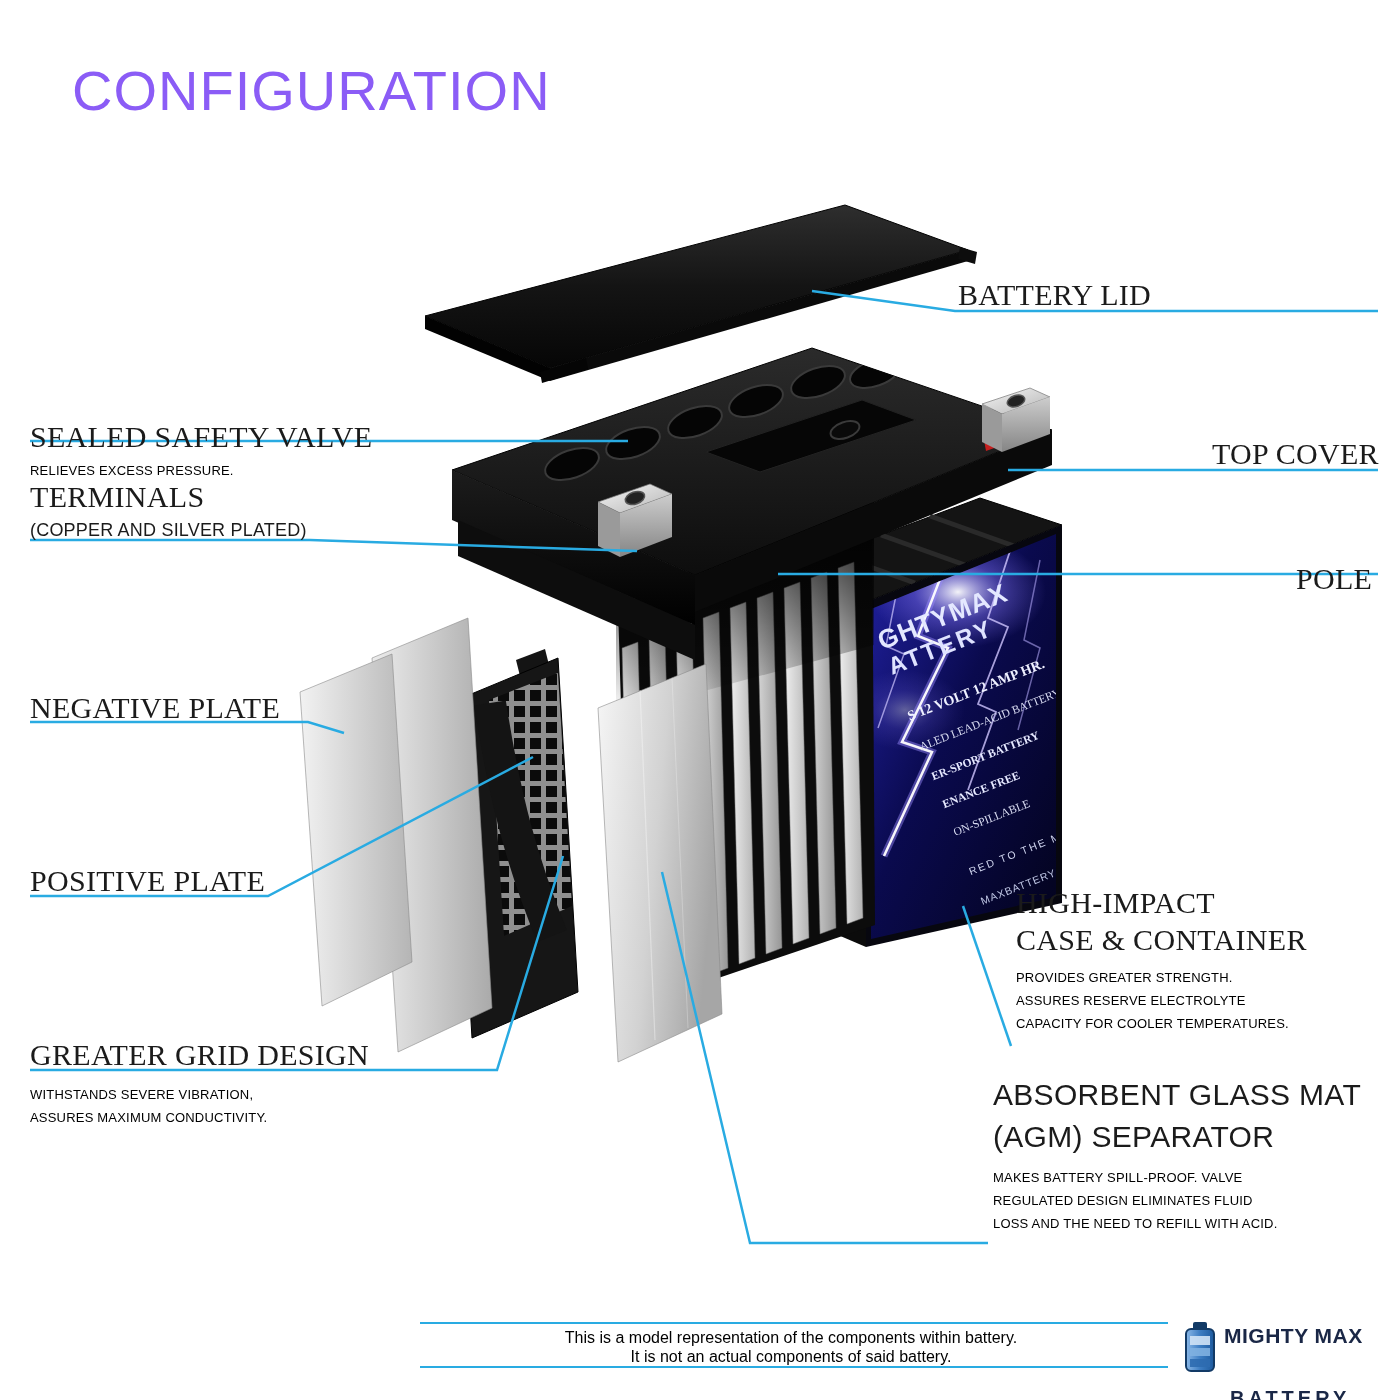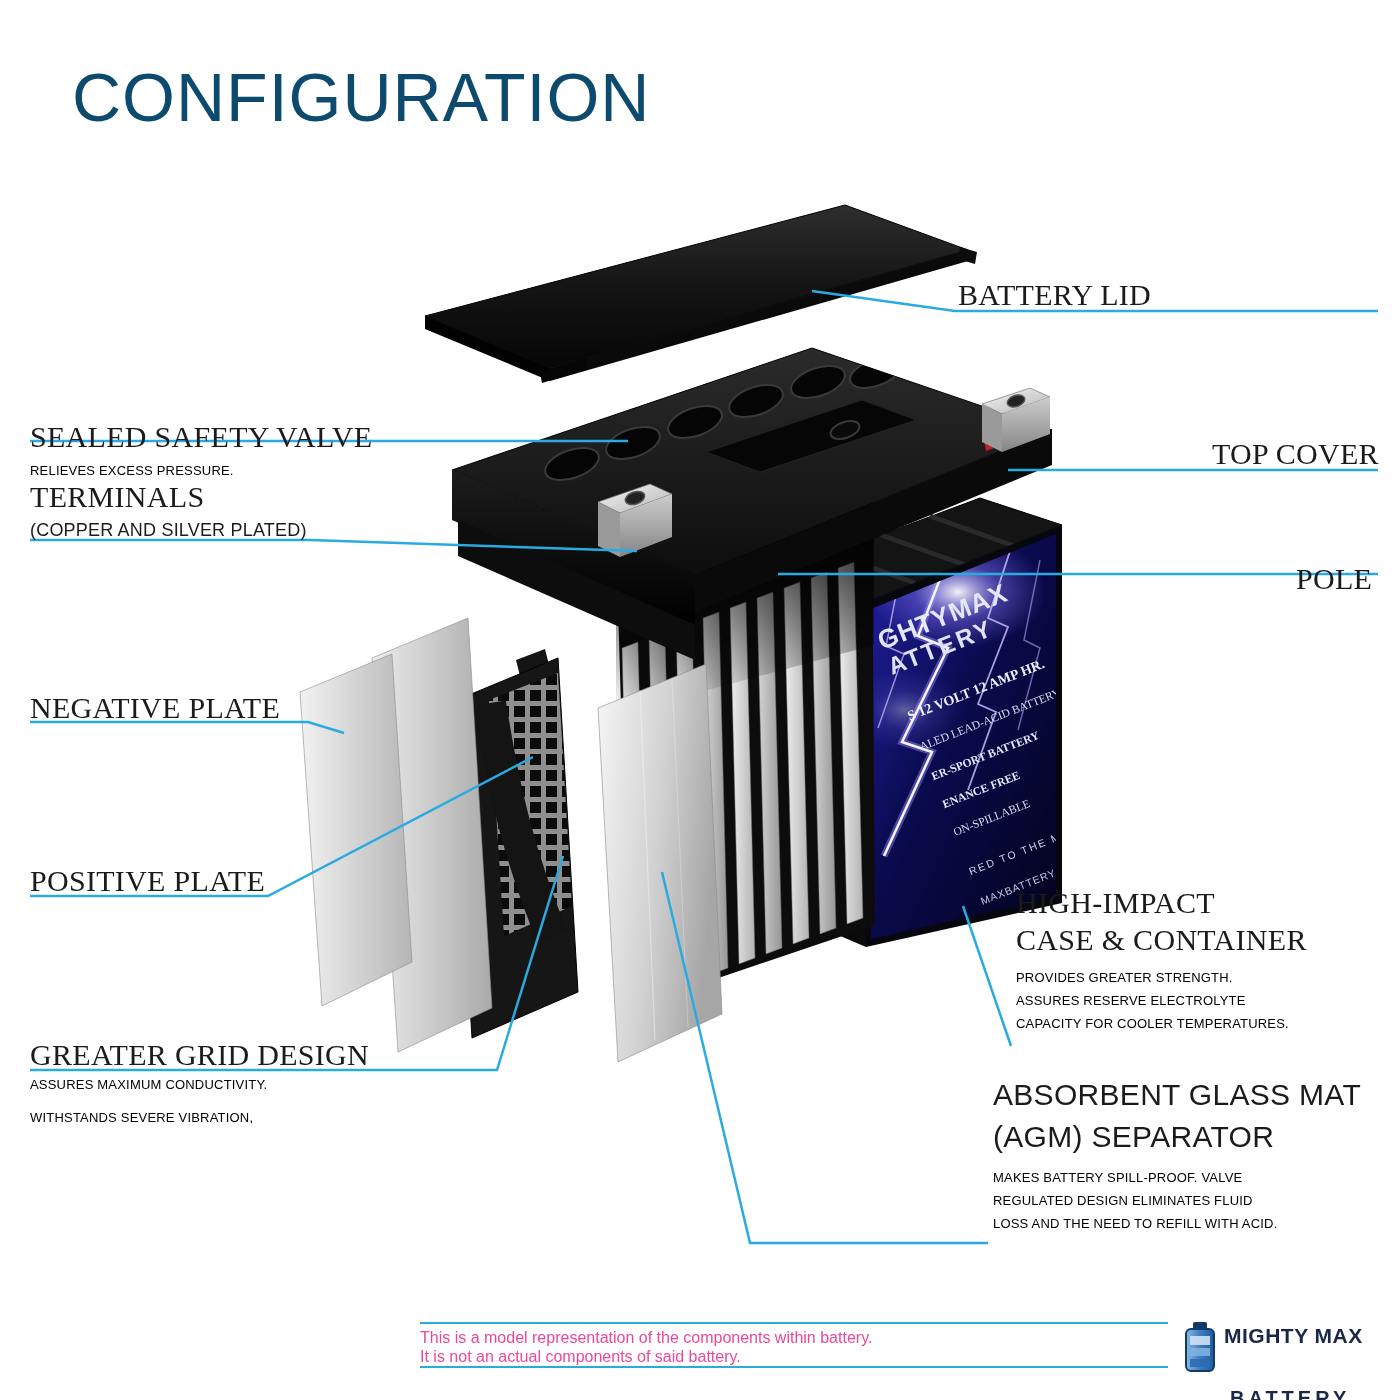--- a/index.html
+++ b/index.html
@@ -1,28 +1,28 @@
 <!DOCTYPE html>
 <html><head>
 <meta charset="utf-8">
 <style>
   * { margin:0; padding:0; box-sizing:border-box; }
   html,body { width:1400px; height:1400px; background:#ffffff; font-family:"Liberation Sans", sans-serif; }
   #stage { position:relative; width:1400px; height:1400px; overflow:hidden; background:#ffffff; }
   .stage-svg { position:absolute; left:0; top:0; }
-  .page-title { position:absolute; left:72px; top:58px; font-size:68px; font-weight:300; letter-spacing:1px; color:#0c4a6e; white-space:nowrap; }
+  .page-title { position:absolute; left:72px; top:58px; font-size:56px; font-weight:300; letter-spacing:1px; color:#8b5cf6; white-space:nowrap; }
   .label { position:absolute; white-space:nowrap; }
   .t30 { font-size:30px; font-weight:500; color:#1b1b1b; letter-spacing:.3px; line-height:37px;font-family:Liberation Serif, serif; }
   .t30g { font-size:30px; font-weight:500; color:#1b1b1b; letter-spacing:.3px; line-height:42px; }
   .t19 { font-size:13px; color:#000000; letter-spacing:.2px; line-height:23px; }
   .t18 { font-size:18px; color:#1b1b1b; letter-spacing:.2px; line-height:22px; }
   .gap4 { margin-top:4px; }
   .gap8 { margin-top:8px; }
   .gap10 { margin-top:10px; }
-  .footer-text { position:absolute; left:420px; top:1328px; width:742px; text-align:left; font-size:16px; color:#ec4899; line-height:19px; }
+  .footer-text { position:absolute; left:420px; top:1328px; width:742px; text-align:center; font-size:16px; color:#000000; line-height:19px; }
   .logo-text1 { position:absolute; left:1224px; top:1324px; font-size:21px; font-weight:bold; color:#1a2746; letter-spacing:.5px; }
   .logo-text2 { position:absolute; left:1230px; top:1387px; font-size:20px; font-weight:bold; color:#1a2746; letter-spacing:4px; }
 </style>
 </head>
 <body>
 
 <div id="stage">
 
   <svg class="stage-svg" width="1400" height="1400" viewBox="0 0 1400 1400">
     <defs>
@@ -247,22 +247,22 @@
   <div class="label" style="left:30px; top:689px;">
     <div class="t30">NEGATIVE PLATE</div>
   </div>
 
   <div class="label" style="left:30px; top:862px;">
     <div class="t30">POSITIVE PLATE</div>
   </div>
 
   <div class="label" style="left:30px; top:1036px;">
     <div class="t30">GREATER GRID DESIGN</div>
+    <div class="t19 gap10">WITHSTANDS SEVERE VIBRATION,</div>
     <div class="t19">ASSURES MAXIMUM CONDUCTIVITY.</div>
-    <div class="t19 gap10">WITHSTANDS SEVERE VIBRATION,</div>
   </div>
 
   <div class="label" style="left:958px; top:276px;">
     <div class="t30">BATTERY LID</div>
   </div>
 
   <div class="label" style="left:1212px; top:435px;">
     <div class="t30">TOP COVER</div>
   </div>
 

